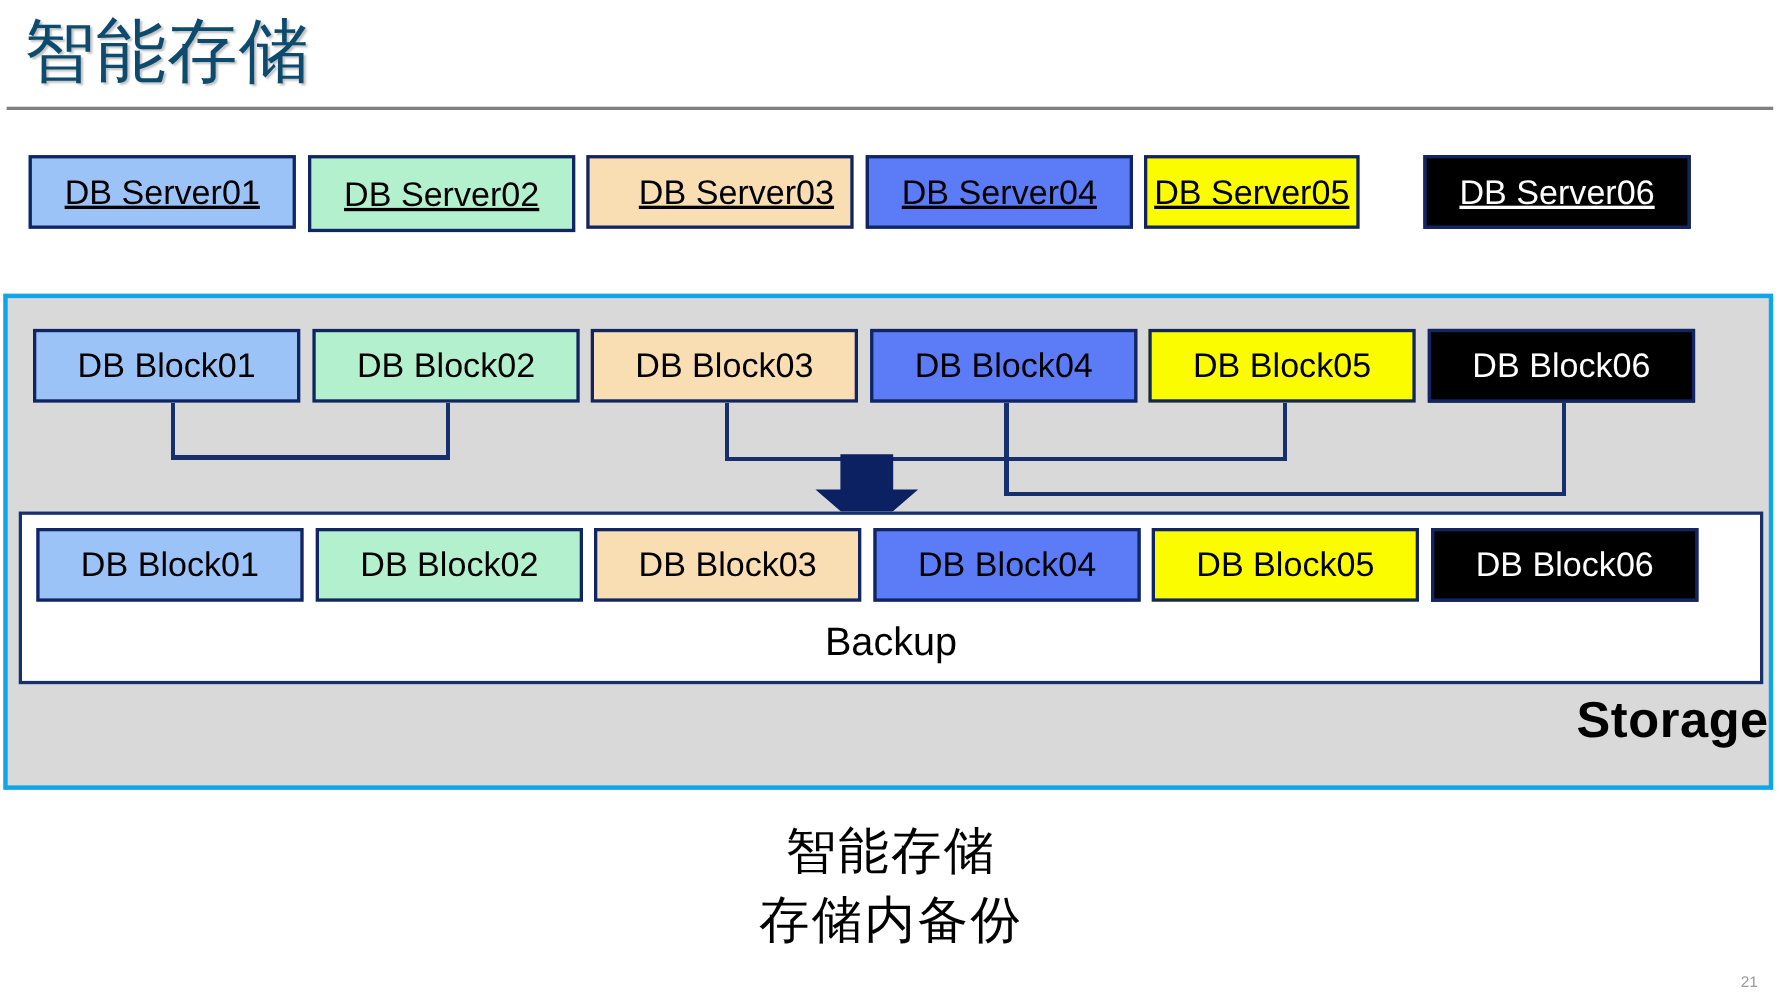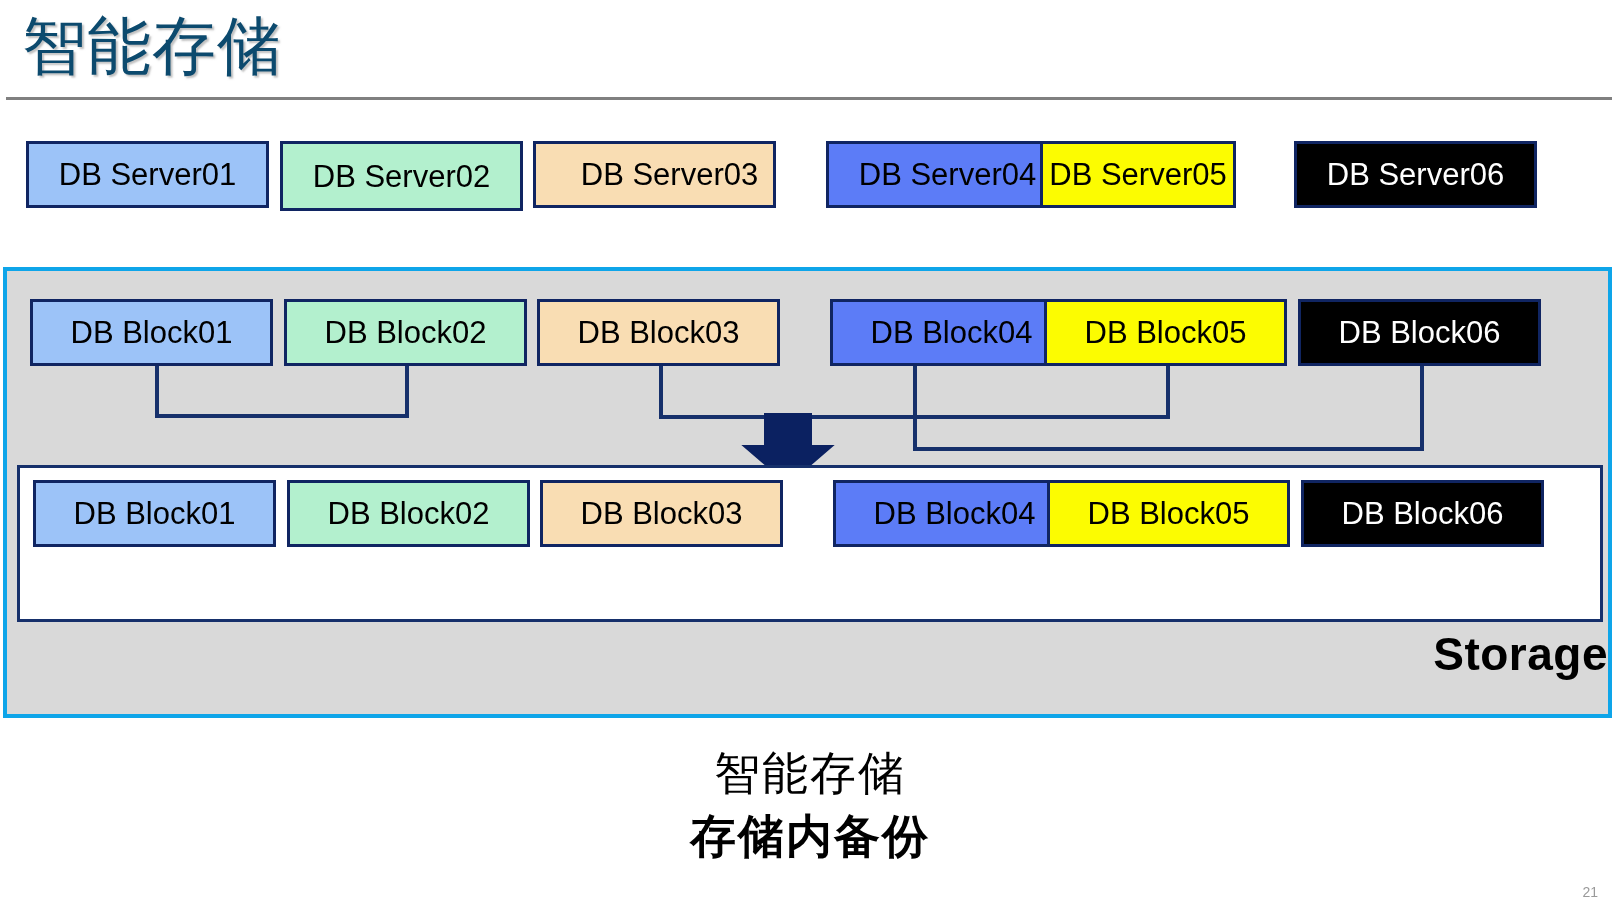--- a/index.html
+++ b/index.html
@@ -49,27 +49,27 @@
     justify-content: center;
     font-size: 31px;
     line-height: 1;
     color: #000000;
     white-space: nowrap;
     letter-spacing: 0px;
   }
   .node.c1 { background: #9CC3F8; }
   .node.c2 { background: #B3F0CE; }
   .node.c3 { background: #F9DDB3; }
-  .node.c4 { background: #5C7CF7; margin-left: 39px; }
+  .node.c4 { background: #5C7CF7; }
   .node.c5 { background: #FCFC01; }
   .node.c6 { background: #000000; color: #FFFFFF; }
 
   
   #server-row { position: absolute; left: 0; top: 0; width: 1620px; height: 910px; pointer-events: none; }
-  #server-row .node { pointer-events: auto; }
+  #server-row .node { pointer-events: auto; text-decoration: underline; }
 
   
   #storage-container {
     position: absolute;
     left: 3px;
     top: 267px;
     width: 1609px;
     height: 451px;
     box-sizing: border-box;
     border: 4px solid #0ea5e9;
@@ -124,21 +124,21 @@
   .caption-line {
     position: absolute;
     width: 100%;
     text-align: center;
     font-size: 46px;
     line-height: 56px;
     color: #000000;
     letter-spacing: 2px;
   }
   #caption-1 { left: 0; top: 745px; }
-  #caption-2 { left: 0; top: 808px; font-weight: bold; }
+  #caption-2 { left: 0; top: 808px; }
 
   
   #page-number {
     position: absolute;
     right: 22px;
     bottom: 10px;
     font-size: 14px;
     color: #9a9a9a;
   }
 </style>
@@ -182,20 +182,21 @@
   <div class="node c6" style="left:1291px;top:28px; width:243px; height:67px;">DB Block06</div>
 
   <div id="backup-panel">
     <div class="node c1" style="left:13px;  top:12px; width:243px; height:67px;">DB Block01</div>
     <div class="node c2" style="left:267px; top:12px; width:243px; height:67px;">DB Block02</div>
     <div class="node c3" style="left:520px; top:12px; width:243px; height:67px;">DB Block03</div>
     <div class="node c4" style="left:774px; top:12px; width:243px; height:67px;">DB Block04</div>
     <div class="node c5" style="left:1027px;top:12px; width:243px; height:67px;">DB Block05</div>
     <div class="node c6" style="left:1281px;top:12px; width:243px; height:67px;">DB Block06</div>
 
+    <div id="backup-label">Backup</div>
   </div>
 
   <div id="storage-label">Storage</div>
 </div>
 
 <div class="caption-line" id="caption-1">智能存储</div>
 <div class="caption-line" id="caption-2">存储内备份</div>
 
 <div id="page-number">21</div>
 

